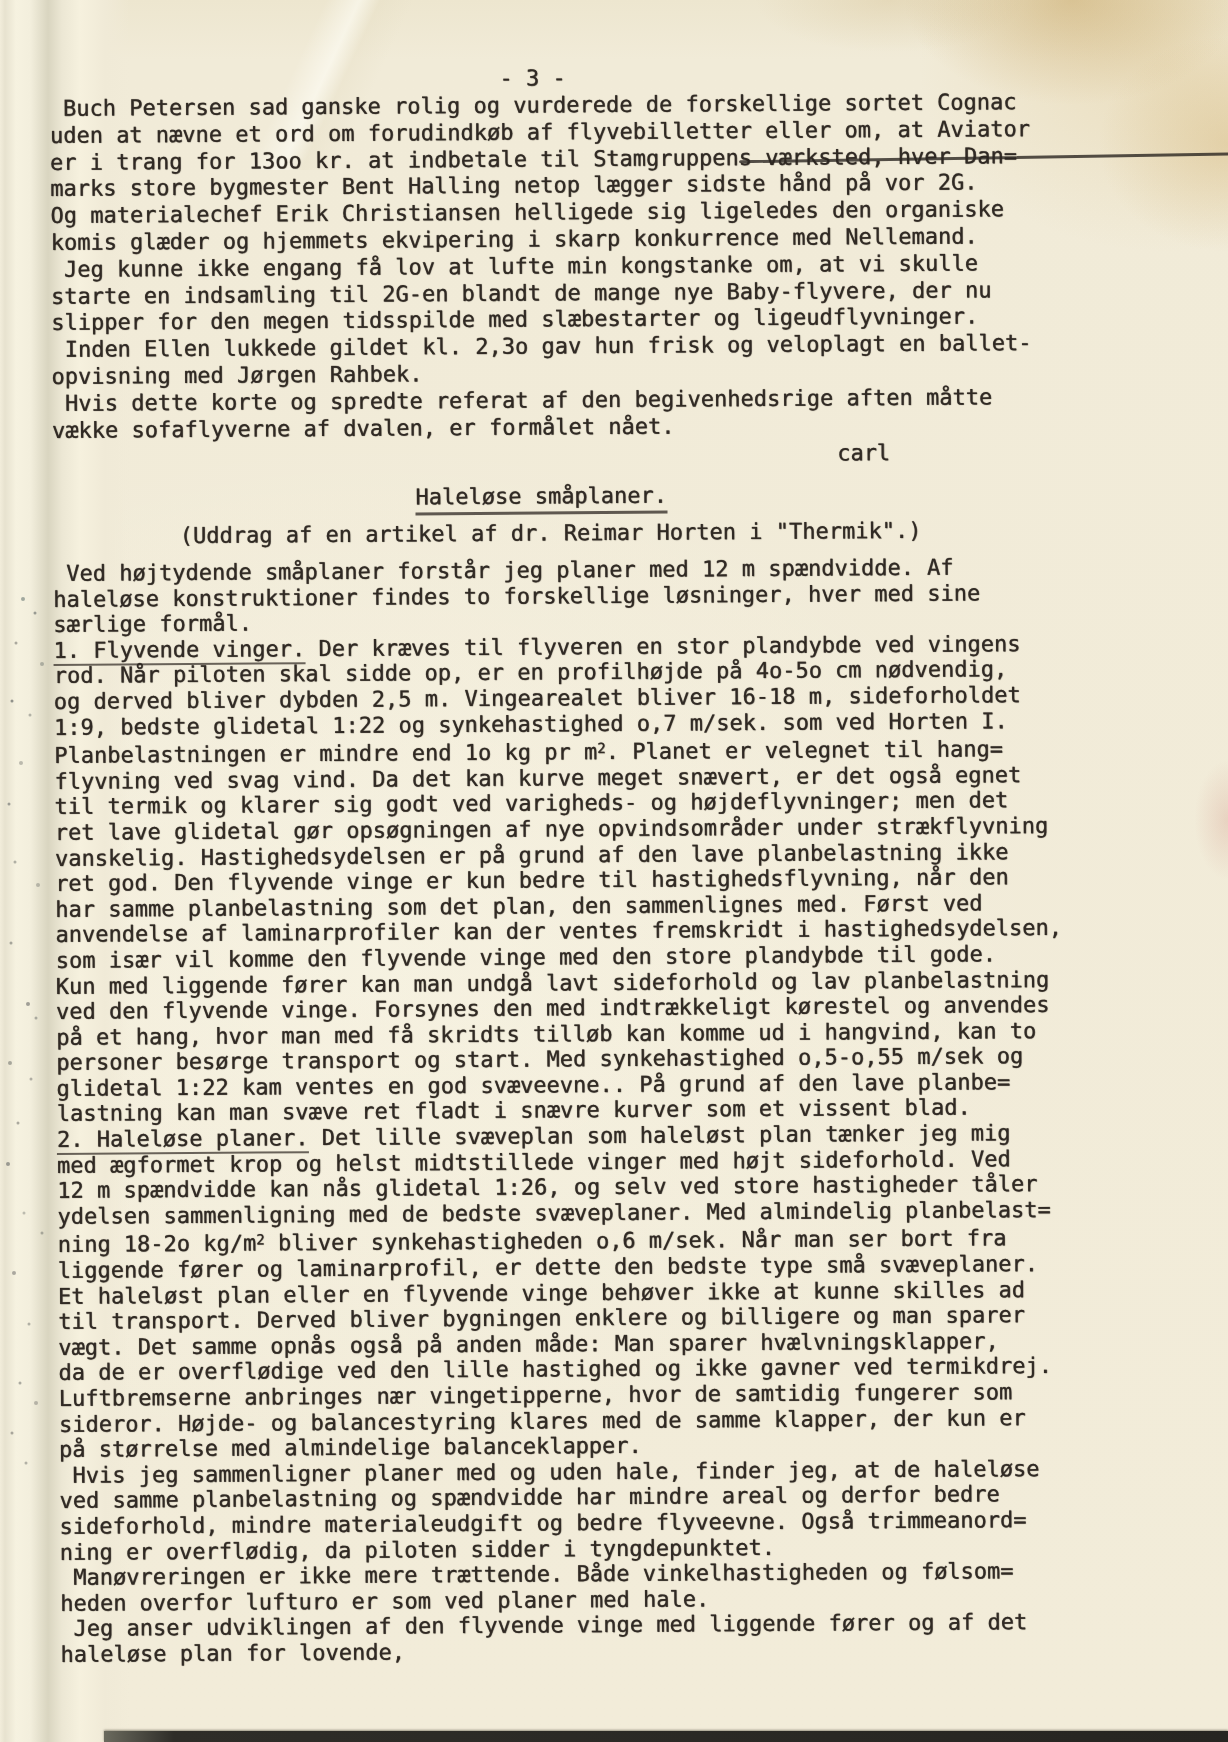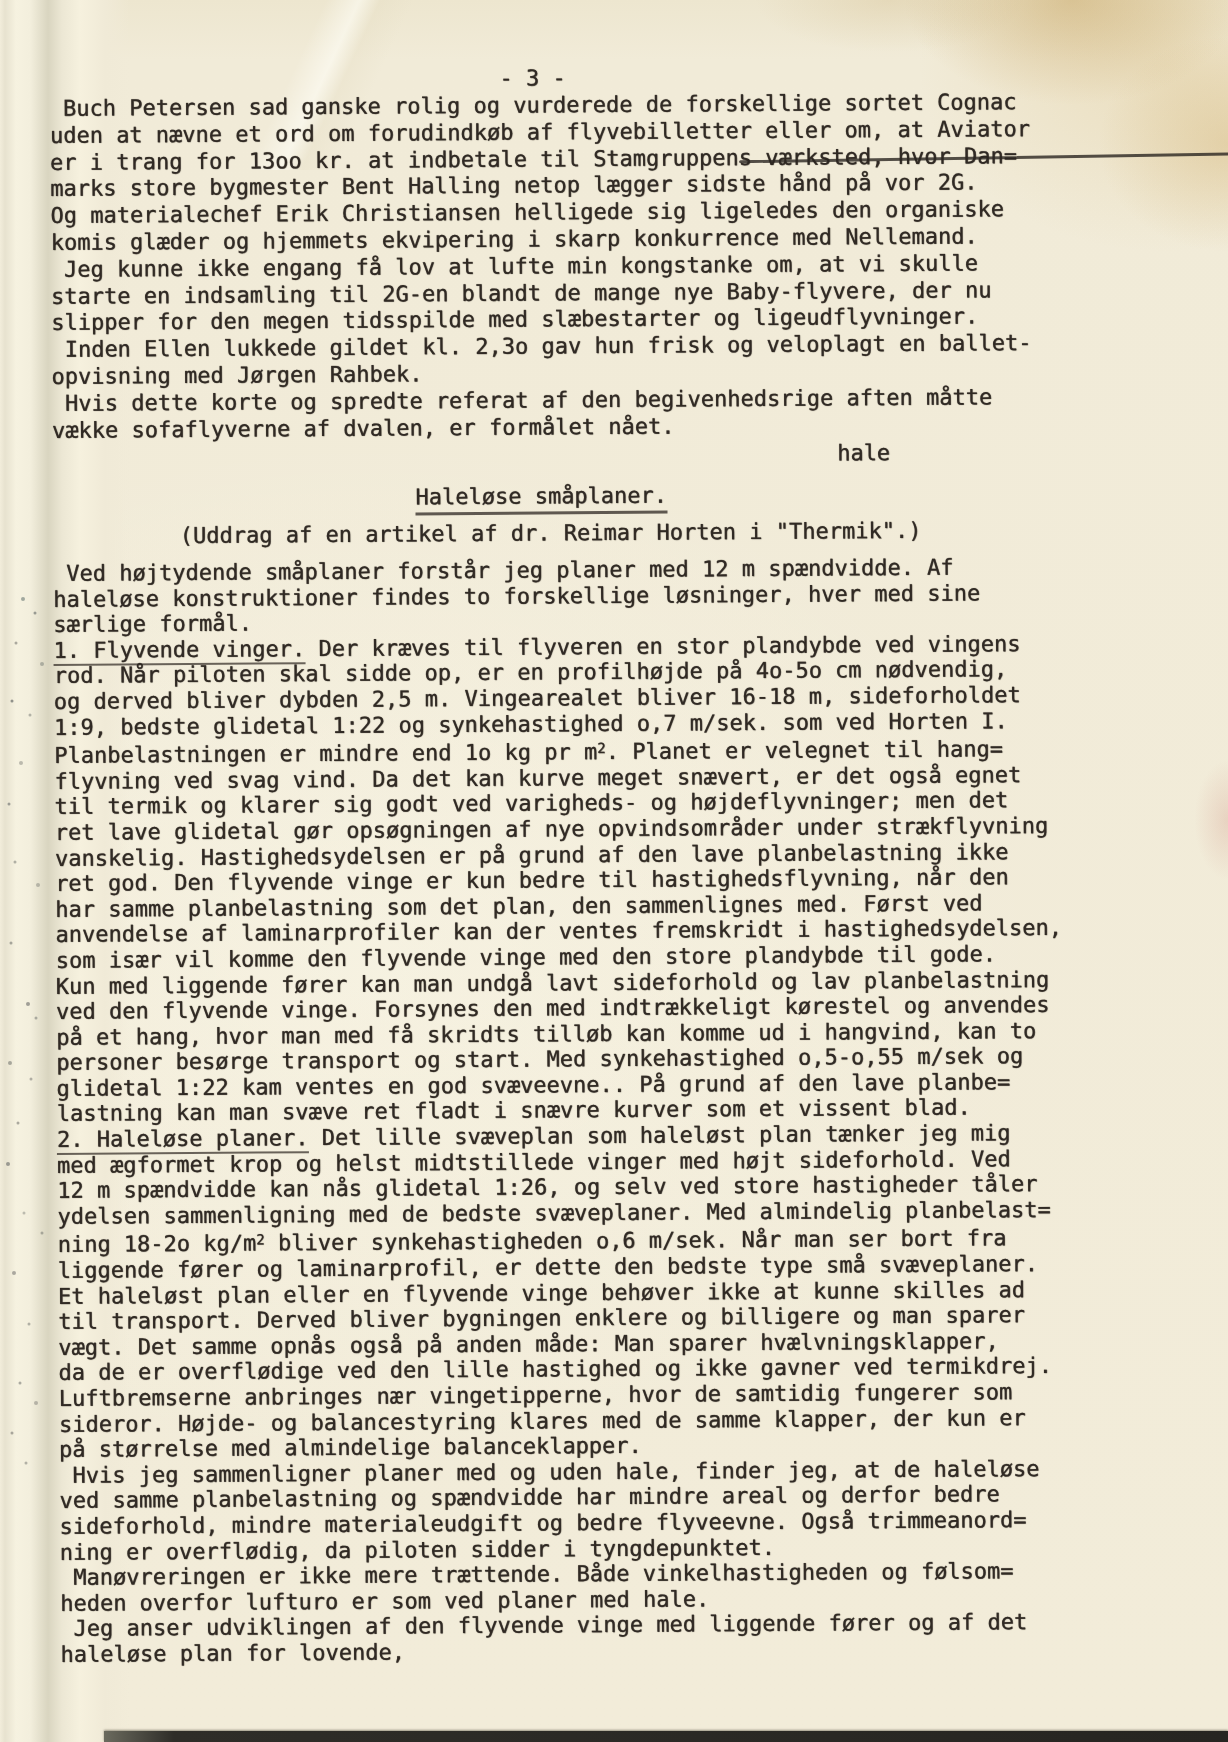--- a/index.html
+++ b/index.html
@@ -99,34 +99,34 @@
   <div class="stain-tr"></div>
   <div class="smudge-right"></div>
   <div class="speckles"></div>
 
   <div class="content">
     <div class="page-number">- 3 -</div>
 
     <div class="intro-block">
       <div class="tline"> Buch Petersen sad ganske rolig og vurderede de forskellige sortet Cognac</div>
       <div class="tline">uden at nævne et ord om forudindkøb af flyvebilletter eller om, at Aviator</div>
-      <div class="tline"><span>er i trang for 13oo kr. at indbetale til Stamgruppens værksted,</span><span class="struck"> hvor Dan=</span></div>
+      <div class="tline"><span>er i trang for 13oo kr. at indbetale til Stamgruppens værksted,</span><span class="struck"> hver Dan=</span></div>
       <div class="tline">marks store bygmester Bent Halling netop lægger sidste hånd på vor 2G.</div>
       <div class="tline">Og materialechef Erik Christiansen helligede sig ligeledes den organiske</div>
       <div class="tline">komis glæder og hjemmets ekvipering i skarp konkurrence med Nellemand.</div>
       <div class="tline"> Jeg kunne ikke engang få lov at lufte min kongstanke om, at vi skulle</div>
       <div class="tline">starte en indsamling til 2G-en blandt de mange nye Baby-flyvere, der nu</div>
       <div class="tline">slipper for den megen tidsspilde med slæbestarter og ligeudflyvninger.</div>
       <div class="tline"> Inden Ellen lukkede gildet kl. 2,3o gav hun frisk og veloplagt en ballet-</div>
       <div class="tline">opvisning med Jørgen Rahbek.</div>
       <div class="tline"> Hvis dette korte og spredte referat af den begivenhedsrige aften måtte</div>
       <div class="tline">vække sofaflyverne af dvalen, er formålet nået.</div>
     </div>
 
-    <div class="signature">hale</div>
+    <div class="signature">carl</div>
 
     <div class="article-title"><span class="title-underline">Haleløse småplaner.</span></div>
     <div class="article-subtitle">(Uddrag af en artikel af dr. Reimar Horten i "Thermik".)</div>
 
     <div class="article-block">
       <div class="tline"> Ved højtydende småplaner forstår jeg planer med 12 m spændvidde. Af</div>
       <div class="tline">haleløse konstruktioner findes to forskellige løsninger, hver med sine</div>
       <div class="tline">særlige formål.</div>
       <div class="tline"><span class="u">1. Flyvende vinger.</span><span> Der kræves til flyveren en stor plandybde ved vingens</span></div>
       <div class="tline">rod. Når piloten skal sidde op, er en profilhøjde på 4o-5o cm nødvendig,</div>

